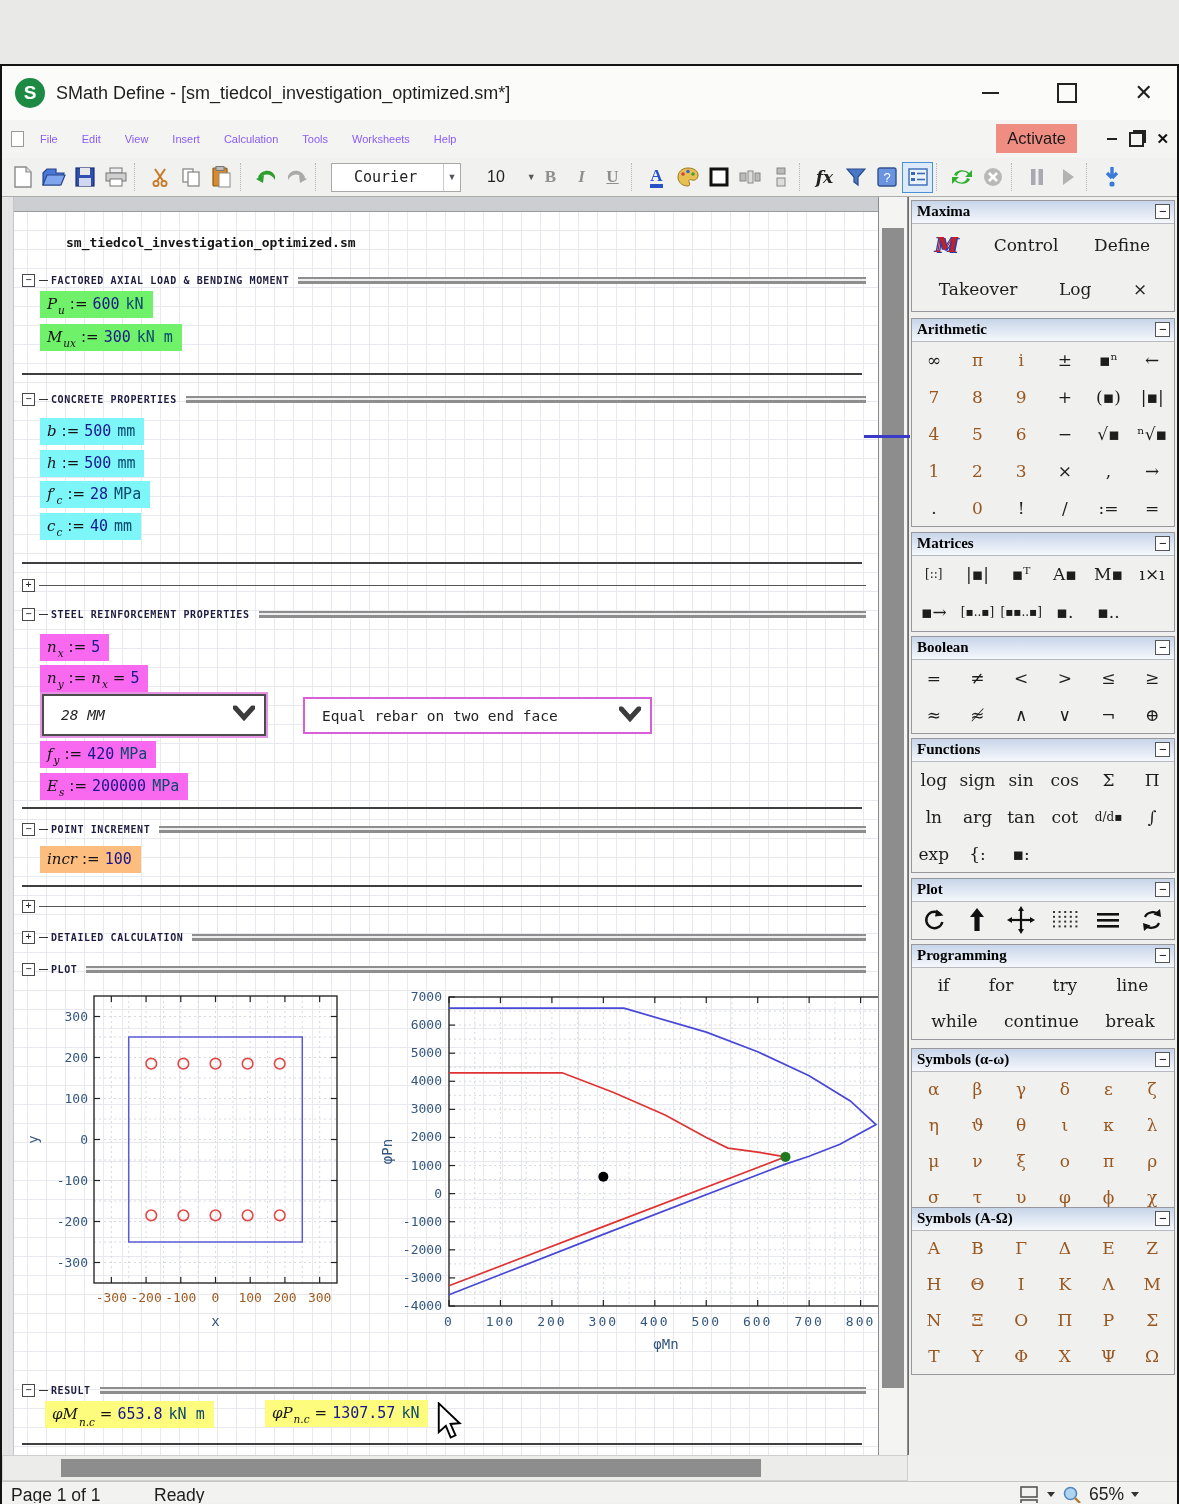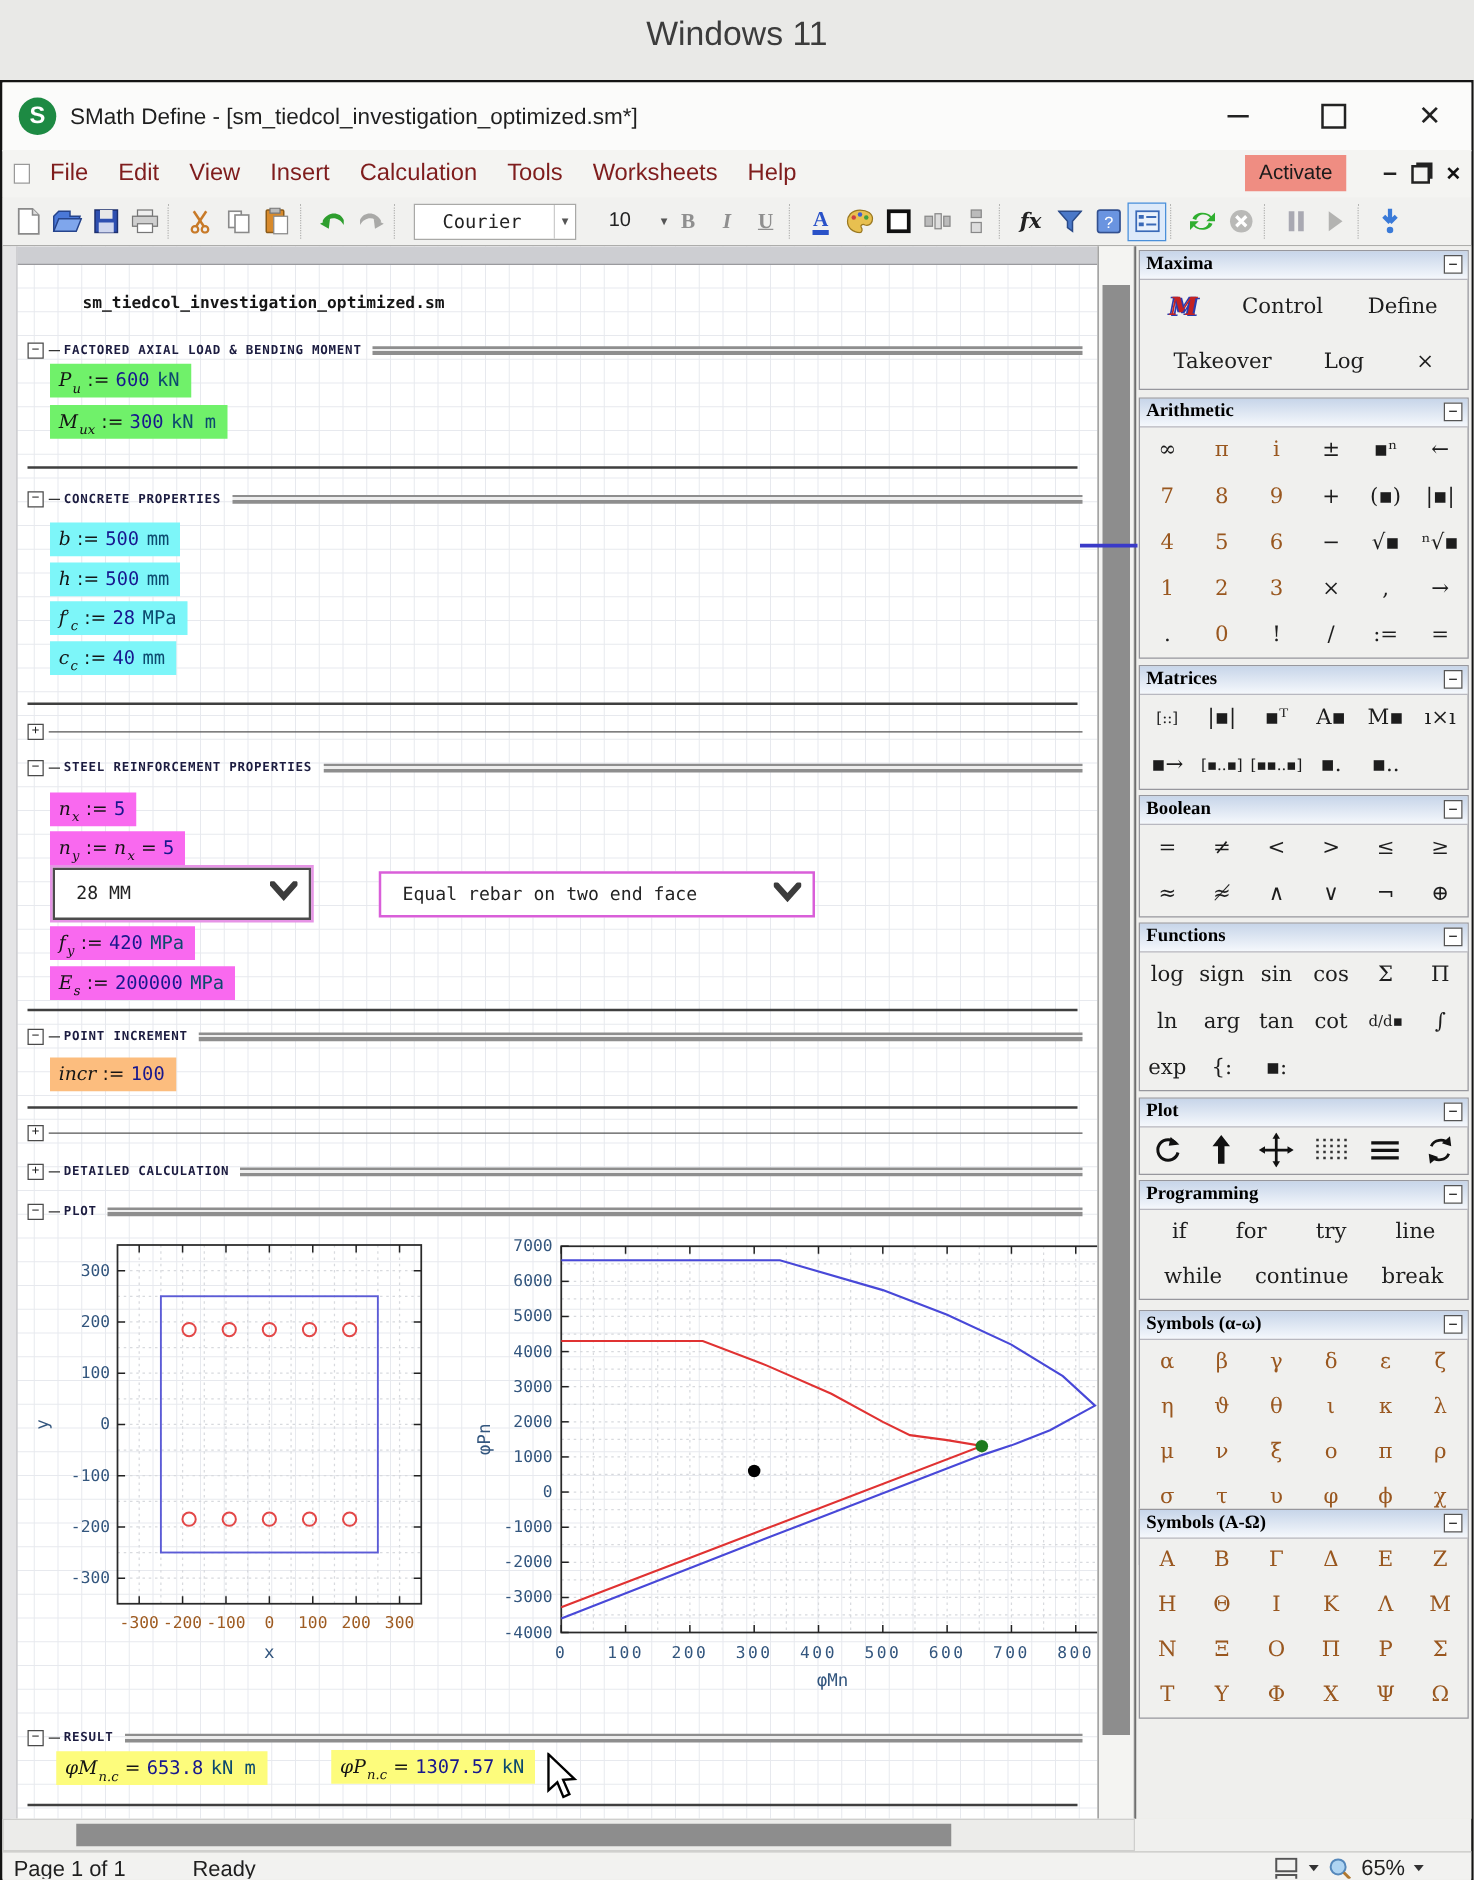--- a/index.html
+++ b/index.html
@@ -13,21 +13,21 @@
   .app-logo{position:absolute;left:13px;top:12px;width:30px;height:30px;border-radius:50%;background:#1d8a43;color:#fff;font:bold 19px "Liberation Sans",sans-serif;text-align:center;line-height:30px;}
   .wtitle{position:absolute;left:54px;top:0;line-height:54px;font-size:18px;color:#1f1f1f;}
   .wctrls{position:absolute;right:24px;top:0;height:54px;display:flex;align-items:center;gap:58px;}
   .wmin{width:17px;height:2px;background:#222;}
   .wmax{width:16px;height:16px;border:2px solid #222;}
   .wclose{font-size:22px;color:#222;line-height:20px;}
   
   .menubar{position:absolute;top:54px;left:0;right:0;height:38px;background:#f4f4f2;}
   .doc-ico{position:absolute;left:9px;top:11px;width:11px;height:14px;background:#fff;border:1px solid #999;}
   #menu{position:absolute;left:26px;top:0;height:38px;display:flex;align-items:center;}
-  .mitem{padding:0 12px;font-size:19px;color:#7f1d1d;}
+  .mitem{padding:0 12px;font-size:11px;color:#8b5cf6;}
   .activate{position:absolute;right:100px;top:4px;height:29px;line-height:29px;padding:0 11px;background:#ef8d82;color:#1a1a1a;font-size:16.5px;}
   .mdi{position:absolute;right:8px;top:8px;display:flex;align-items:center;gap:12px;height:22px;}
   .mdi-min{width:10px;height:2px;background:#222;}
   .mdi-rest{width:11px;height:11px;border:2px solid #222;box-shadow:3px -3px 0 -1px #222;}
   .mdi-x{font:bold 15px "Liberation Sans";color:#111;}
   
   .toolbar{position:absolute;top:92px;left:0;right:0;height:39px;background:#f1f1ef;border-bottom:1px solid #adadab;display:flex;align-items:center;padding-left:5px;box-sizing:border-box;}
   .tbtn{width:31px;height:31px;display:flex;align-items:center;justify-content:center;flex:0 0 auto;}
   .tbtn.active{border:1px solid #4a90d9;background:#ddeafa;box-sizing:border-box;}
   .tsep{width:6px;height:28px;border-left:1px dotted #b5b5b3;margin:0 3px;flex:0 0 auto;}
@@ -94,23 +94,20 @@
   .st-page{position:absolute;left:9px;top:3px;}
   .st-ready{position:absolute;left:152px;top:3px;}
   .st-right{position:absolute;right:38px;top:2px;display:flex;align-items:center;gap:7px;}
   .st-zoom{font-size:17.5px;color:#1e1e1e;}
   .caret{width:0;height:0;border-left:4px solid transparent;border-right:4px solid transparent;border-top:5px solid #333;}
 </style>
 </head>
 <body>
 
 <div id="root">
-  <div class="desktop-bar">
-    <div class="desktop-title">Windows 11</div>
-  </div>
 
   <div class="window">
     <div class="titlebar">
       <div class="app-logo">S</div>
       <div class="wtitle">SMath Define - [sm_tiedcol_investigation_optimized.sm*]</div>
       <div class="wctrls">
         <div class="wmin"></div>
         <div class="wmax"></div>
         <div class="wclose">✕</div>
       </div>
@@ -432,21 +429,21 @@
             <span class="vsub">s</span>
             <span class="vop">:=</span>
             <span class="vnum">200000</span>
             <span class="vunit">MPa</span>
           </div>
           <div class="varbox hl-orange" style="left: 32px; top: 649px; text-align: center;">
             <span class="vn">incr</span>
             <span class="vop">:=</span>
             <span class="vnum">100</span>
           </div>
-          <div class="dd dd-focus" style="left: 34px; top: 497px; width: 207px; height: 42px;">
+          <div class="dd dd-focus" style="left: 34px; top: 497px; width: 224px; height: 42px; font-style: italic;">
             <span class="ddval">28 MM</span>
             <span class="chev"><svg width="22" height="16" viewBox="0 0 22 16">
                 <path d="M2 2 L11 12 L20 2" fill="none" stroke="#3c3c3c" stroke-width="5" stroke-linecap="round"></path>
               </svg></span>
           </div>
           <div class="dd dd-plain" style="left: 295px; top: 500px; width: 349px; height: 37px;">
             <span class="ddval">Equal rebar on two end face</span>
             <span class="chev"><svg width="22" height="16" viewBox="0 0 22 16">
                 <path d="M2 2 L11 12 L20 2" fill="none" stroke="#3c3c3c" stroke-width="5" stroke-linecap="round"></path>
               </svg></span>

